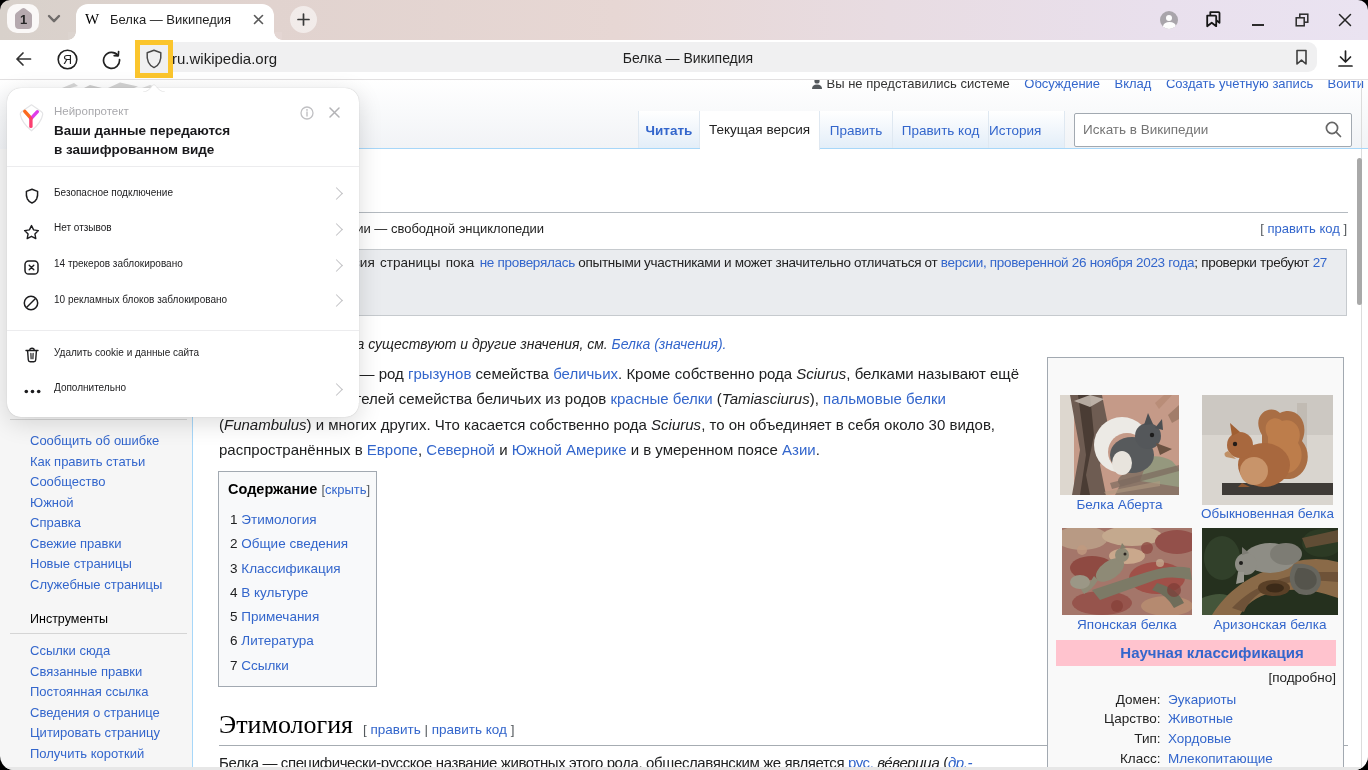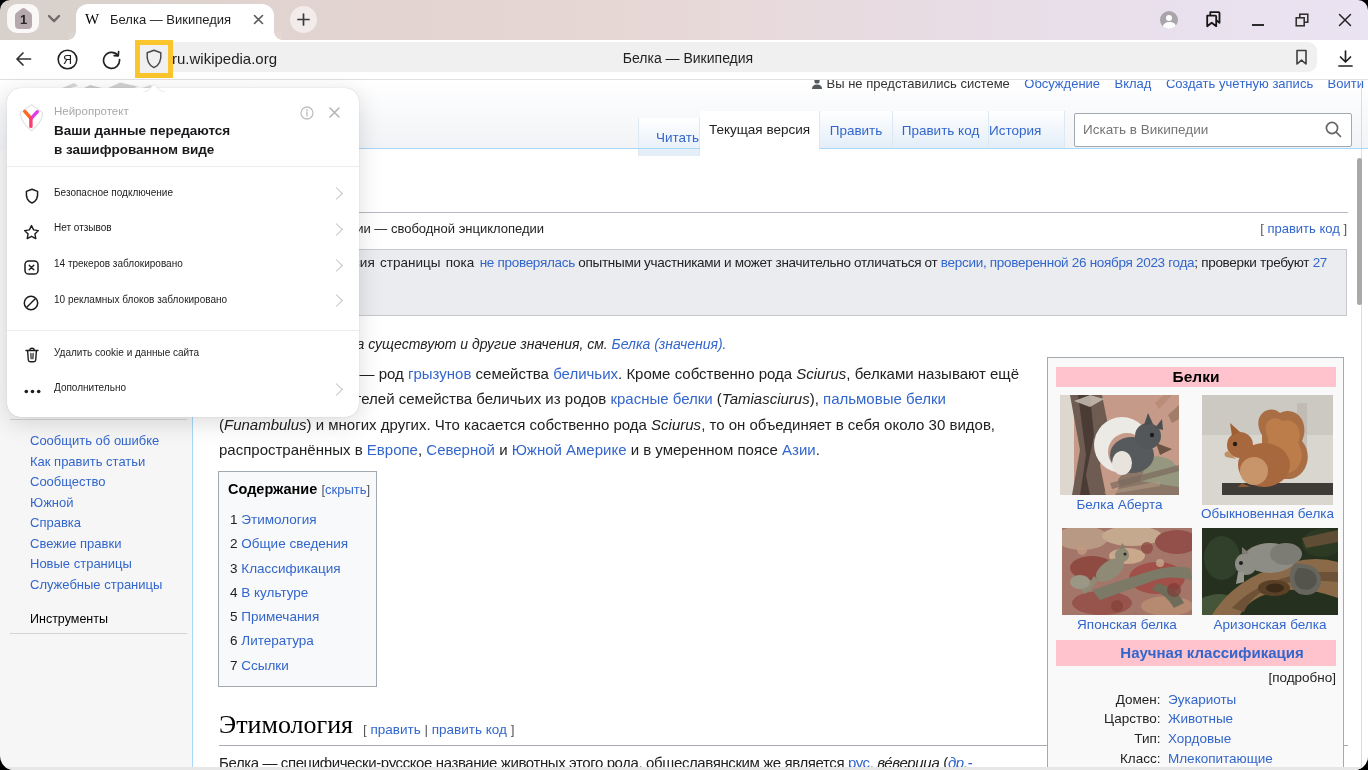--- a/index.html
+++ b/index.html
@@ -24,21 +24,21 @@
 
     <div class="abs" style="right:4px;top:-4px;font-size:13px;color:#333;white-space:nowrap;">
       <svg width="12" height="11" viewBox="0 0 12 11" style="vertical-align:-1px;">
           <circle cx="6" cy="3" r="2.6" fill="#54595d"></circle>
           <path d="M1 11 Q1 6.5 6 6.5 Q11 6.5 11 11 Z" fill="#54595d"></path>
         </svg>
       Вы не представились системе&nbsp;&nbsp;&nbsp; <a class="wlink" href="#">Обсуждение</a>&nbsp;&nbsp;&nbsp; <a class="wlink" href="#">Вклад</a>&nbsp;&nbsp;&nbsp; <a class="wlink" href="#">Создать учётную запись</a>&nbsp;&nbsp;&nbsp; <a class="wlink" href="#">Войти</a>
     </div>
 
     <div class="abs" style="left:192px;top:68px;width:1176px;height:1px;background:#a7d7f9;z-index:1;"></div>
-    <div class="abs" style="left:638px;top:38px;width:62px;height:38px;background:linear-gradient(#ffffff,#e2edf8);border-left:1px solid #dfe8f1;border-right:1px solid #dfe8f1;box-sizing:border-box;text-align:right;line-height:38px;"><a class="wlink" style="font-size:13.5px;" href="#">Читать</a></div>
+    <div class="abs" style="left:638px;top:31px;width:62px;height:38px;background:linear-gradient(#ffffff,#e2edf8);border-left:1px solid #dfe8f1;border-right:1px solid #dfe8f1;box-sizing:border-box;text-align:center;line-height:38px;font-weight:bold;"><a class="wlink" style="font-size:13.5px;" href="#">Читать</a></div>
     <div class="abs" style="left:700px;top:31px;width:120px;height:39px;background:#fff;border-right:1px solid #dfe8f1;box-sizing:border-box;text-align:center;line-height:38px;font-size:13.5px;color:#222;z-index:3;">Текущая версия</div>
     <div class="abs" style="left:820px;top:31px;width:73px;height:38px;background:linear-gradient(#ffffff,#e2edf8);border-right:1px solid #dfe8f1;box-sizing:border-box;text-align:center;line-height:38px;"><a class="wlink" style="font-size:13.5px;" href="#">Править</a></div>
     <div class="abs" style="left:893px;top:31px;width:96px;height:38px;background:linear-gradient(#ffffff,#e2edf8);border-right:1px solid #dfe8f1;box-sizing:border-box;text-align:center;line-height:38px;"><a class="wlink" style="font-size:13.5px;" href="#">Править код</a></div>
     <div class="abs" style="left:989px;top:31px;width:76px;height:38px;background:linear-gradient(#ffffff,#e2edf8);border-right:1px solid #dfe8f1;box-sizing:border-box;text-align:left;line-height:38px;"><a class="wlink" style="font-size:13.5px;" href="#">История</a></div>
 
     <div class="abs" style="left:1074px;top:33px;width:278px;height:34px;background:#fff;border:1px solid #a2a9b1;border-radius:2px;box-sizing:border-box;"></div>
     <div class="abs" style="left:1083px;top:42px;font-size:13.5px;color:#757575;">Искать в Википедии</div>
     <svg class="abs" style="left:1324px;top:40px;" width="19" height="19" viewBox="0 0 19 19">
         <circle cx="8" cy="8" r="5.6" fill="none" stroke="#666" stroke-width="1.7"></circle>
         <path d="M12.2 12.2 L16.5 16.5" stroke="#666" stroke-width="1.7" stroke-linecap="round"></path>
@@ -51,20 +51,23 @@
         <path d="M92 8 L100 5 L108 8 Z" fill="#dcdcdc"></path>
     </svg>
 
     <div class="abs" style="left:30px;top:316px;font-size:12.5px;color:#555;">Участие</div>
     <div class="abs" style="left:10px;top:339px;width:177px;height:1px;background:#d5d5d5;"></div>
     <div class="abs" style="left:30px;top:351px;font-size:13px;line-height:20.55px;white-space:nowrap;">
       <a class="wlink" href="#">Сообщить об ошибке</a><br><a class="wlink" href="#">Как править статьи</a><br><a class="wlink" href="#">Сообщество</a><br><a class="wlink" href="#">Южной</a><br><a class="wlink" href="#">Справка</a><br><a class="wlink" href="#">Свежие правки</a><br><a class="wlink" href="#">Новые страницы</a><br><a class="wlink" href="#">Служебные страницы</a>
     </div>
     <div class="abs" style="left:30px;top:532px;font-size:12.5px;color:#000000;">Инструменты</div>
     <div class="abs" style="left:10px;top:553px;width:177px;height:1px;background:#d5d5d5;"></div>
+    <div class="abs" style="left:30px;top:561px;font-size:13px;line-height:20.55px;white-space:nowrap;">
+      <a class="wlink" href="#">Ссылки сюда</a><br><a class="wlink" href="#">Связанные правки</a><br><a class="wlink" href="#">Постоянная ссылка</a><br><a class="wlink" href="#">Сведения о странице</a><br><a class="wlink" href="#">Цитировать страницу</a><br><a class="wlink" href="#">Получить короткий</a>
+    </div>
 
     <div class="abs" style="left:219px;top:100px;font-family:'Liberation Serif',serif;font-size:28px;color:#000;">Белка</div>
     <div class="abs" style="left:219px;top:132px;width:1129px;height:1px;background:#b4bac0;"></div>
     <div class="abs" style="left:225px;top:141px;font-size:13px;color:#222;">Материал из Википедии — свободной энциклопедии</div>
     <div class="abs" style="right:21px;top:141px;font-size:13px;"><span style="color:#54595d">[ </span><a class="wlink" href="#">править код</a><span style="color:#54595d"> ]</span></div>
     <div class="abs" style="left:219px;top:169px;width:1128px;height:67px;background:#eaecef;border:1px solid #c6cace;box-sizing:border-box;"></div>
     <div class="abs" style="left:272px;top:173px;font-size:13.5px;color:#222;line-height:20px;white-space:nowrap;"><span style="word-spacing:1.6px;">Текущая версия страницы пока </span><span style="letter-spacing:-0.3px;"><a class="wlink" href="#">не проверялась</a> опытными участниками и может значительно отличаться от <a class="wlink" href="#">версии, проверенной 26 ноября 2023 года</a>; проверки требуют <a class="wlink" href="#">27</a></span><br><a class="wlink" href="#">правок</a>.</div>
     <div class="abs" style="left:247px;top:256px;font-size:14px;font-style:italic;color:#222;">У этого термина существуют и другие значения, см. <a class="wlink" href="#">Белка (значения).</a></div>
     <div class="abs" style="left:219px;top:281px;font-size:15px;color:#202122;line-height:25.3px;white-space:nowrap;">Бе́лки (лат. Sciurus) — род <a class="wlink" href="#">грызунов</a> семейства <a class="wlink" href="#">беличьих</a>. Кроме собственно рода <i>Sciurus</i>, белками называют ещё<br>белок — представителей семейства беличьих из родов <a class="wlink" href="#">красные белки</a> (<i>Tamiasciurus</i>), <a class="wlink" href="#">пальмовые белки</a><br>(<i>Funambulus</i>) и многих других. Что касается собственно рода <i>Sciurus</i>, то он объединяет в себя около 30 видов,<br>распространённых в <a class="wlink" href="#">Европе</a>, <a class="wlink" href="#">Северной</a> и <a class="wlink" href="#">Южной Америке</a> и в умеренном поясе <a class="wlink" href="#">Азии</a>.</div>
 
@@ -73,21 +76,20 @@
     <div class="abs" style="left:230px;top:428px;font-size:13.5px;color:#202122;line-height:24.3px;white-space:nowrap;">
       1 <a class="wlink" href="#">Этимология</a><br>2 <a class="wlink" href="#">Общие сведения</a><br>3 <a class="wlink" href="#">Классификация</a><br>4 <a class="wlink" href="#">В культуре</a><br>5 <a class="wlink" href="#">Примечания</a><br>6 <a class="wlink" href="#">Литература</a><br>7 <a class="wlink" href="#">Ссылки</a>
     </div>
 
     <div class="abs" style="left:219px;top:630px;font-family:'Liberation Serif',serif;font-size:26px;color:#000;">Этимология</div>
     <div class="abs" style="left:363px;top:642px;font-size:13.5px;"><span style="color:#54595d">[ </span><a class="wlink" href="#">править</a><span style="color:#54595d"> | </span><a class="wlink" href="#">править код</a><span style="color:#54595d"> ]</span></div>
     <div class="abs" style="left:219px;top:665px;width:1129px;height:1px;background:#a6acb2;"></div>
     <div class="abs" style="left:219px;top:674px;font-size:15px;color:#202122;letter-spacing:-0.4px;">Белка — специфически-русское название животных этого рода, общеславянским же является <a class="wlink" href="#">рус.</a> <i>ве́верица</i> (<a class="wlink" href="#"><i>др.-</i></a></div>
 
     <div class="abs" style="left:1047px;top:277px;width:297px;height:413px;background:#f9f9f9;border:1px solid #a2a9b1;box-sizing:border-box;"></div>
-    <div class="abs" style="left:1056px;top:287px;width:280px;height:20px;background:#ffc3ce;text-align:center;line-height:20px;font-size:15.5px;font-weight:bold;color:#000;">Белки</div>
 
     <svg class="abs" style="left:1060px;top:315px;" width="119" height="100" viewBox="0 0 119 100">
       <rect width="119" height="100" fill="#c59a88"></rect>
       <rect x="0" y="0" width="14" height="100" fill="#ddd7cf"></rect>
       <path d="M10 0 L42 0 L48 30 L40 70 L46 100 L12 100 L20 55 Z" fill="#6e5c52"></path>
       <path d="M18 0 L30 0 L34 40 L26 80 L30 100 L20 100 L26 60 Z" fill="#4a3c34"></path>
       <path d="M60 90 C50 80 80 70 100 78 L119 88 L119 100 L55 100 Z" fill="#8b7668"></path>
       <path d="M85 72 C75 60 100 58 112 66 L119 74 L119 92 L80 86 Z" fill="#95987e"></path>
       <circle cx="62" cy="50" r="28" fill="#eceae5"></circle>
       <circle cx="67" cy="57" r="19" fill="#c59a88"></circle>

